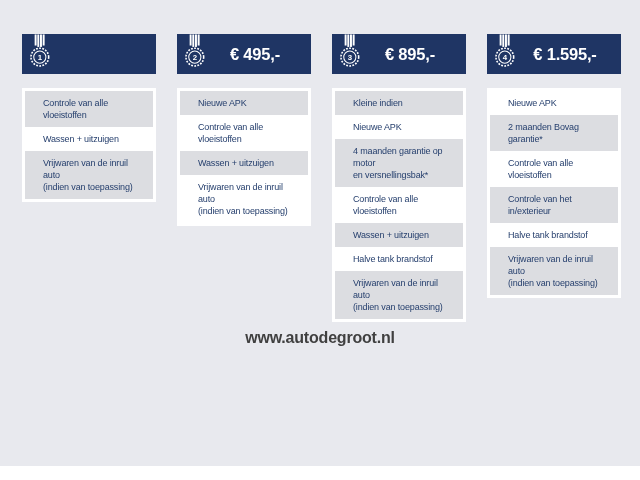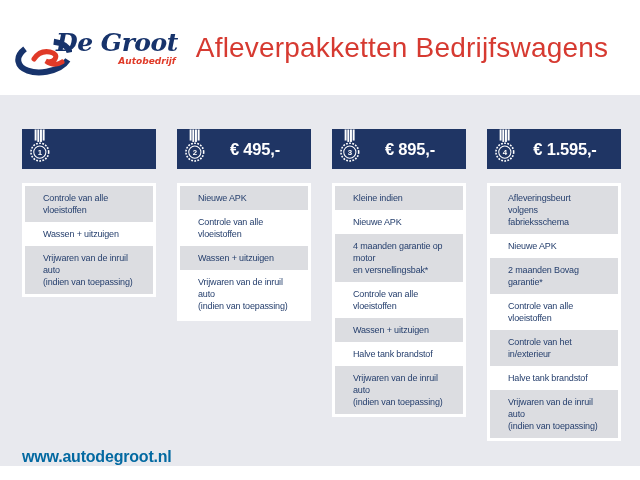--- a/index.html
+++ b/index.html
@@ -101,47 +101,34 @@
   
   .footnotes { margin-top: 12px; text-align: center; }
   .footnote {
     font-size: 10.5px;
     line-height: 15.5px;
     color: #2a3f6e;
     letter-spacing: -0.1px;
   }
   .website {
     margin-top: 7px;
-    text-align: left;
+    text-align: center;
     font-size: 16px;
     font-weight: bold;
-    color: #0369a1;
+    color: #404040;
     letter-spacing: -0.2px;
   }
 
   .bottom-strip { height: 14px; background: #ffffff; flex: none; }
 </style>
 </head>
 <body>
 
 <div class="page">
 
-  <header class="top-header">
-    <div class="logo">
-      <svg class="logo-swoosh" width="58" height="44" viewBox="0 0 58 44">
-        <ellipse cx="30" cy="24" rx="26" ry="15" fill="none" stroke="#17336b" stroke-width="6" transform="rotate(-10 30 24)" stroke-dasharray="72 30" stroke-dashoffset="-8"></ellipse>
-        <path d="M20 26 q6 -9 16 -7 q8 2 5 7 q-3 4 -9 2 q8 6 16 1" fill="none" stroke="#e03a28" stroke-width="5" stroke-linecap="round"></path>
-      </svg>
-      <div class="logo-textblock">
-        <span class="logo-name">De Groot</span>
-        <span class="logo-sub">Autobedrijf</span>
-      </div>
-    </div>
-    <h1 class="page-title">Afleverpakketten Bedrijfswagens</h1>
-  </header>
 
   <main class="body-area">
     <div class="columns" id="columns">
   <section class="package">
     <div class="package-header">
       <span class="medal">
         <svg width="24" height="36" viewBox="0 0 26 38">
           <g fill="#ffffff">
             <rect x="7.2" y="0" width="2.1" height="12"></rect>
             <rect x="10.1" y="0" width="2.1" height="13.5"></rect>
@@ -229,22 +216,20 @@
             <rect x="15.9" y="0" width="2.1" height="12"></rect>
           </g>
           <circle cx="12.8" cy="24.5" r="9.6" fill="#1f3564" stroke="#ffffff" stroke-width="1.7" stroke-dasharray="2 1.4"></circle>
           <circle cx="12.8" cy="24.5" r="6.6" fill="none" stroke="#ffffff" stroke-width="1.1"></circle>
           <text x="12.8" y="27.6" text-anchor="middle" font-family="Liberation Sans, sans-serif" font-size="8.5" font-weight="bold" fill="#ffffff">4</text>
         </svg>
       </span>
       <span class="price">€ 1.595,-</span>
     </div>
     <ul class="features">
-            <li class="feature alt">Afleveringsbeurt volgens
-fabrieksschema</li>
             <li class="feature">Nieuwe APK</li>
             <li class="feature alt">2 maanden Bovag garantie*</li>
             <li class="feature">Controle van alle vloeistoffen</li>
             <li class="feature alt">Controle van het in/exterieur</li>
             <li class="feature">Halve tank brandstof</li>
             <li class="feature alt">Vrijwaren van de inruil auto
 (indien van toepassing)</li>
           </ul>
   </section>
 </div>

